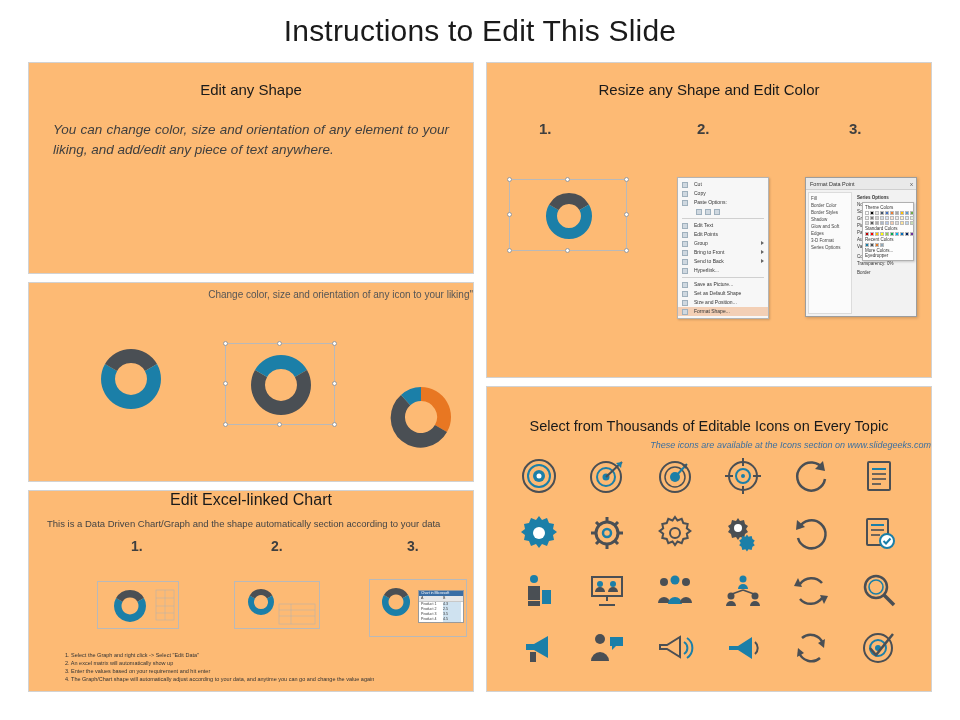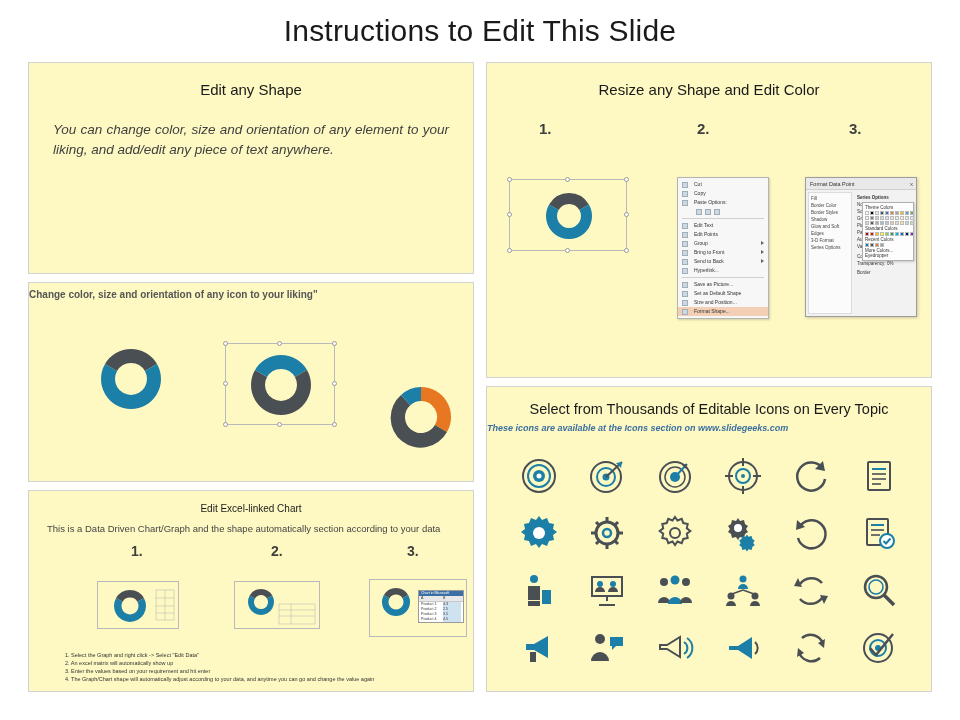--- a/index.html
+++ b/index.html
@@ -20,32 +20,31 @@
     top: 14px; left: 0; width: 960px;
     text-align: center;
     font-size: 30px;
     color: #1a1a1a;
     font-weight: normal;
     letter-spacing: 0.2px;
   }
   .panel {
     position: absolute;
     border: 1px solid #d2d2d2;
-    background: #fef9c3;
+    background: #fdba74;
   }
   .panel-title {
     text-align: center;
     font-size: 15px;
     color: #1a1a1a;
   }
   .panel-sub {
-    text-align: left;
+    text-align: right;
     font-size: 10px;
     color: #555;
-    font-weight: bold;
   }
 
   
   #p-edit-shape { left: 28px; top: 62px; width: 446px; height: 212px; }
   #p-edit-shape .panel-title { margin-top: 18px; }
   #p-edit-shape .body-text {
     margin: 22px 24px 0 24px;
     font-size: 13.5px;
     font-style: italic;
     color: #3f3f3f;
@@ -163,21 +162,21 @@
   .sw-grid { display: grid; grid-template-columns: repeat(10, 4px); gap: 1px; margin: 1px 0; }
   .sw { width: 4px; height: 4px; border: 0.5px solid #bbb; }
 
   
   #p-images { left: 28px; top: 282px; width: 446px; height: 200px; }
   #p-images .panel-title { margin-top: 14px; }
   #p-images .panel-sub { margin-top: 6px; }
 
   
   #p-excel { left: 28px; top: 490px; width: 446px; height: 202px; }
-  #p-excel .panel-title { margin-top: 12px; font-size: 10px; }
+  #p-excel .panel-title { font-size: 16px; }
   #p-excel .excel-desc {
     margin: 8px 18px 0 18px;
     font-size: 9.5px;
     color: #444;
     line-height: 13px;
   }
   .excel-steps { position: relative; margin-top: 8px; height: 20px; }
   .excel-steps .step-num { font-size: 14px; }
   .excel-steps .e1 { left: 102px; }
   .excel-steps .e2 { left: 242px; }
@@ -185,21 +184,21 @@
   .excel-notes {
     position: absolute;
     left: 36px; bottom: 8px;
     font-size: 5.5px;
     color: #333;
     line-height: 8px;
   }
 
   
   #p-icons { left: 486px; top: 386px; width: 446px; height: 306px; }
-  #p-icons .panel-title { margin-top: 14px; font-size: 14.5px; }
+  #p-icons .panel-title { margin-top: 31px; font-size: 14.5px; }
   #p-icons .panel-sub { margin-top: 6px; font-size: 9px; font-style: italic; color: #3b6fa0; }
   .icon-grid {
     position: absolute;
     left: 18px; right: 18px; top: 60px; bottom: 14px;
     display: grid;
     grid-template-columns: repeat(6, 1fr);
     grid-template-rows: repeat(4, 1fr);
     align-items: center;
     justify-items: center;
   }

